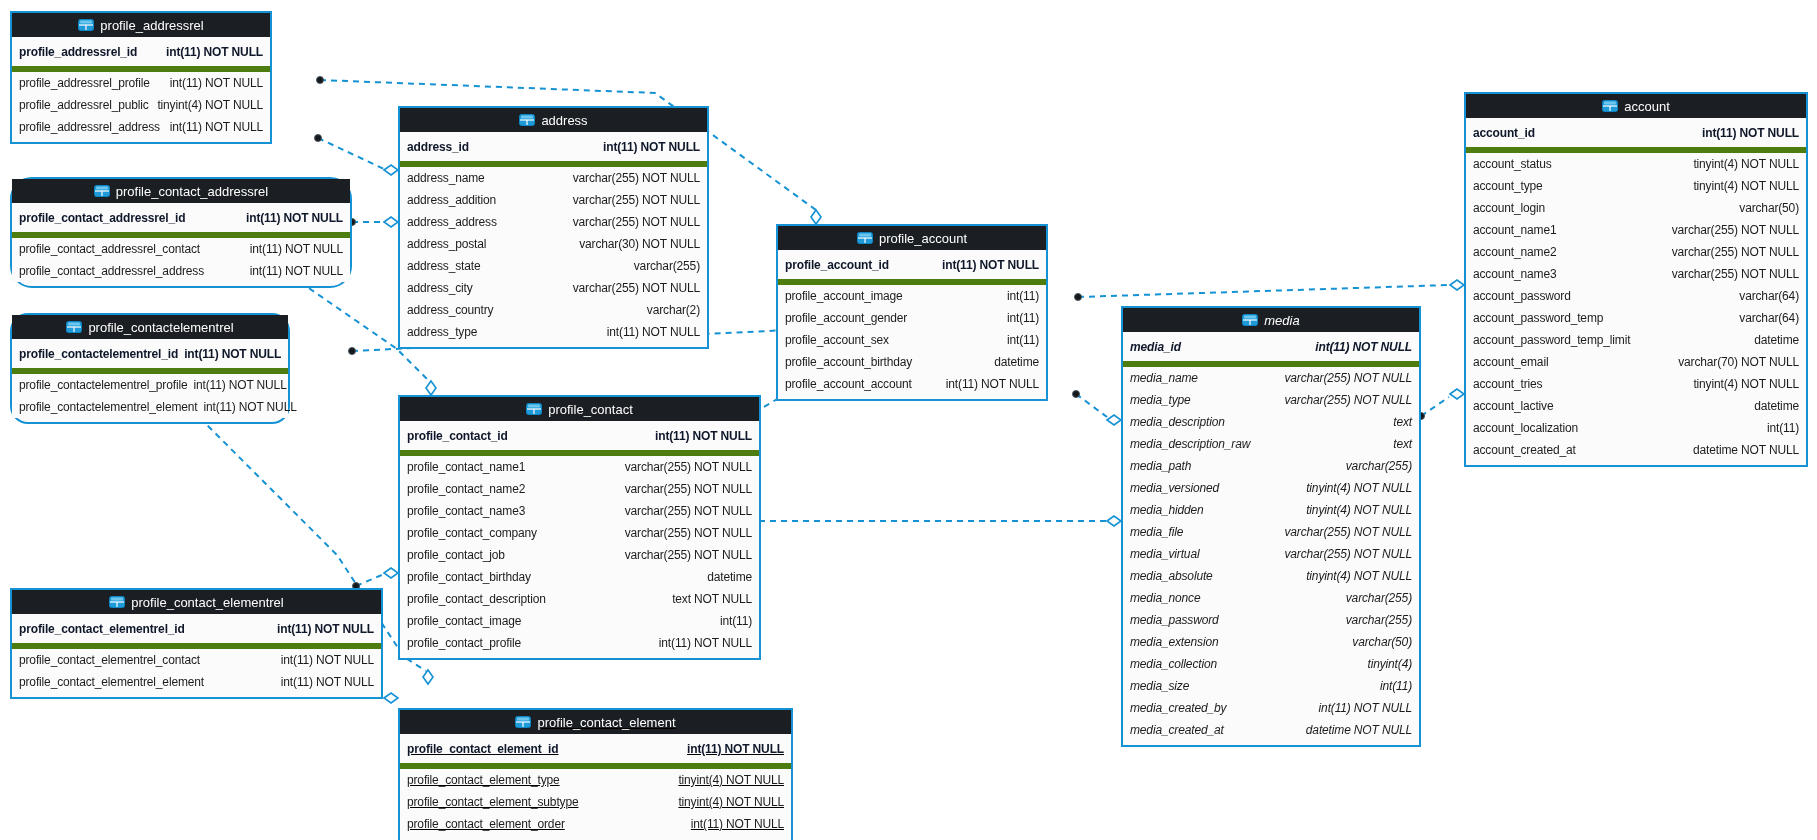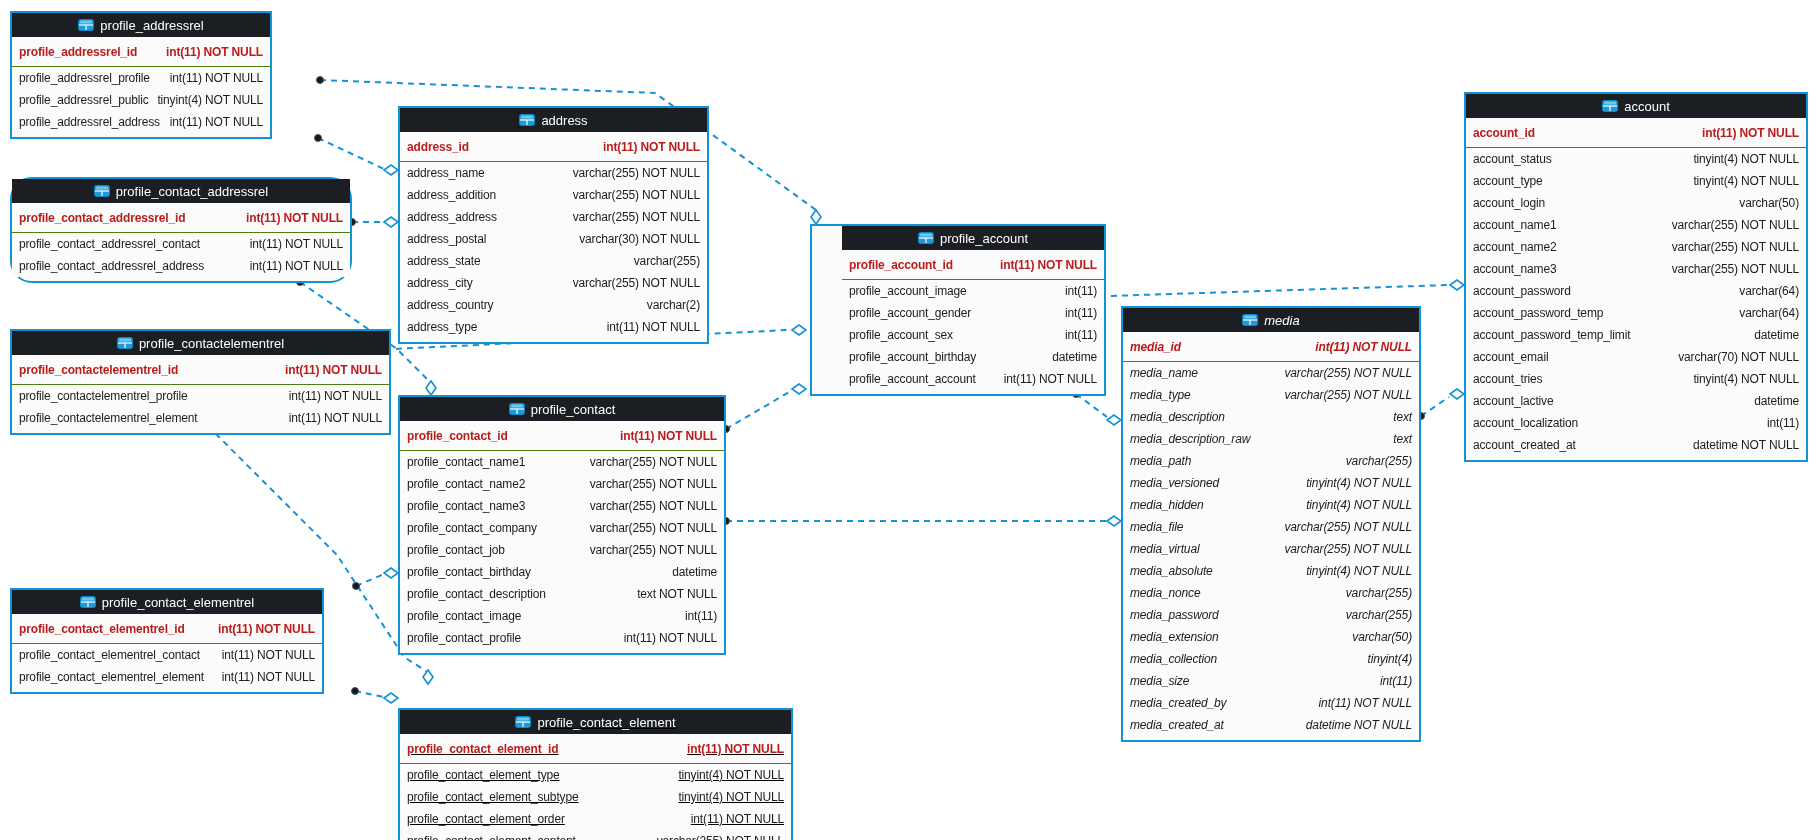--- a/index.html
+++ b/index.html
@@ -8,21 +8,21 @@
   #wires{position:absolute;left:0;top:0;z-index:1;}
   .wire{fill:none;stroke:#1492d4;stroke-width:2;stroke-dasharray:6 5;stroke-linejoin:round;stroke-linecap:butt;}
   .diamond{fill:#ffffff;stroke:#1492d4;stroke-width:1.6;}
   .dot{fill:#15181c;stroke:#4a565e;stroke-width:1;}
   .tbl{position:absolute;box-sizing:border-box;border:2px solid #1492d4;background:#fbfbfb;z-index:2;}
   .hdr{height:24px;background:#1b1f23;color:#ffffff;display:flex;align-items:center;justify-content:center;gap:6px;font-size:13px;}
   .ticon{display:flex;align-items:center;}
   .body{padding:0;}
   .row{display:flex;justify-content:space-between;align-items:center;gap:6px;height:22px;padding:0 7px;
        font-size:12px;letter-spacing:-0.15px;color:#1c1c1c;white-space:nowrap;background:#fbfbfb;}
-  .row.pk{height:29px;border-bottom:1px solid #4d7c0f;font-weight:bold;color:#b91c1c;}
+  .row.pk{height:29px;border-bottom:6px solid #4d7c0f;font-weight:bold;color:#0f172a;}
   .fields{padding:0 0 4px 0;}
   .fname{text-align:left;}
   .ftype{text-align:right;}
 </style>
 </head>
 <body>
 
 <div id="canvas">
   <svg id="wires" width="1817" height="840">
       <g>
@@ -146,21 +146,21 @@
             <span class="fname">profile_contact_addressrel_contact</span>
             <span class="ftype">int(11) NOT NULL</span>
           </div>
           <div class="row">
             <span class="fname">profile_contact_addressrel_address</span>
             <span class="ftype">int(11) NOT NULL</span>
           </div>
         </div>
       </div>
     </div>
-    <div class="tbl" style="left: 10px; top: 329px; width: 381px;">
+    <div class="tbl" style="left: 10px; top: 313px; width: 280px; border-radius: 18px;">
       <div class="hdr">
         <span class="ticon">
           <svg width="16" height="12" viewBox="0 0 16 12" aria-hidden="true">
             <rect x="0.5" y="0.5" width="15" height="11" rx="2" fill="#1e9ad8" stroke="#0d86c3"></rect>
             <rect x="2" y="1.6" width="12" height="3" rx="1" fill="#6cc6ee"></rect>
             <line x1="1" y1="6" x2="15" y2="6" stroke="#ffffff" stroke-width="1.2"></line>
             <line x1="8" y1="6" x2="8" y2="11" stroke="#ffffff" stroke-width="1.2"></line>
           </svg>
         </span>
         <span class="ttitle">profile_contactelementrel</span>
@@ -175,21 +175,21 @@
             <span class="fname">profile_contactelementrel_profile</span>
             <span class="ftype">int(11) NOT NULL</span>
           </div>
           <div class="row">
             <span class="fname">profile_contactelementrel_element</span>
             <span class="ftype">int(11) NOT NULL</span>
           </div>
         </div>
       </div>
     </div>
-    <div class="tbl" style="left: 10px; top: 588px; width: 314px;">
+    <div class="tbl" style="left: 10px; top: 588px; width: 373px;">
       <div class="hdr">
         <span class="ticon">
           <svg width="16" height="12" viewBox="0 0 16 12" aria-hidden="true">
             <rect x="0.5" y="0.5" width="15" height="11" rx="2" fill="#1e9ad8" stroke="#0d86c3"></rect>
             <rect x="2" y="1.6" width="12" height="3" rx="1" fill="#6cc6ee"></rect>
             <line x1="1" y1="6" x2="15" y2="6" stroke="#ffffff" stroke-width="1.2"></line>
             <line x1="8" y1="6" x2="8" y2="11" stroke="#ffffff" stroke-width="1.2"></line>
           </svg>
         </span>
         <span class="ttitle">profile_contact_elementrel</span>
@@ -257,21 +257,21 @@
             <span class="fname">address_country</span>
             <span class="ftype">varchar(2)</span>
           </div>
           <div class="row">
             <span class="fname">address_type</span>
             <span class="ftype">int(11) NOT NULL</span>
           </div>
         </div>
       </div>
     </div>
-    <div class="tbl" style="left: 398px; top: 395px; width: 328px;">
+    <div class="tbl" style="left: 398px; top: 395px; width: 363px;">
       <div class="hdr">
         <span class="ticon">
           <svg width="16" height="12" viewBox="0 0 16 12" aria-hidden="true">
             <rect x="0.5" y="0.5" width="15" height="11" rx="2" fill="#1e9ad8" stroke="#0d86c3"></rect>
             <rect x="2" y="1.6" width="12" height="3" rx="1" fill="#6cc6ee"></rect>
             <line x1="1" y1="6" x2="15" y2="6" stroke="#ffffff" stroke-width="1.2"></line>
             <line x1="8" y1="6" x2="8" y2="11" stroke="#ffffff" stroke-width="1.2"></line>
           </svg>
         </span>
         <span class="ttitle">profile_contact</span>
@@ -351,21 +351,21 @@
             <span class="fname">profile_contact_element_order</span>
             <span class="ftype">int(11) NOT NULL</span>
           </div>
           <div class="row">
             <span class="fname">profile_contact_element_content</span>
             <span class="ftype">varchar(255) NOT NULL</span>
           </div>
         </div>
       </div>
     </div>
-    <div class="tbl" style="left: 810px; top: 224px; width: 296px; padding-left: 30px;">
+    <div class="tbl" style="left: 776px; top: 224px; width: 272px;">
       <div class="hdr">
         <span class="ticon">
           <svg width="16" height="12" viewBox="0 0 16 12" aria-hidden="true">
             <rect x="0.5" y="0.5" width="15" height="11" rx="2" fill="#1e9ad8" stroke="#0d86c3"></rect>
             <rect x="2" y="1.6" width="12" height="3" rx="1" fill="#6cc6ee"></rect>
             <line x1="1" y1="6" x2="15" y2="6" stroke="#ffffff" stroke-width="1.2"></line>
             <line x1="8" y1="6" x2="8" y2="11" stroke="#ffffff" stroke-width="1.2"></line>
           </svg>
         </span>
         <span class="ttitle">profile_account</span>

